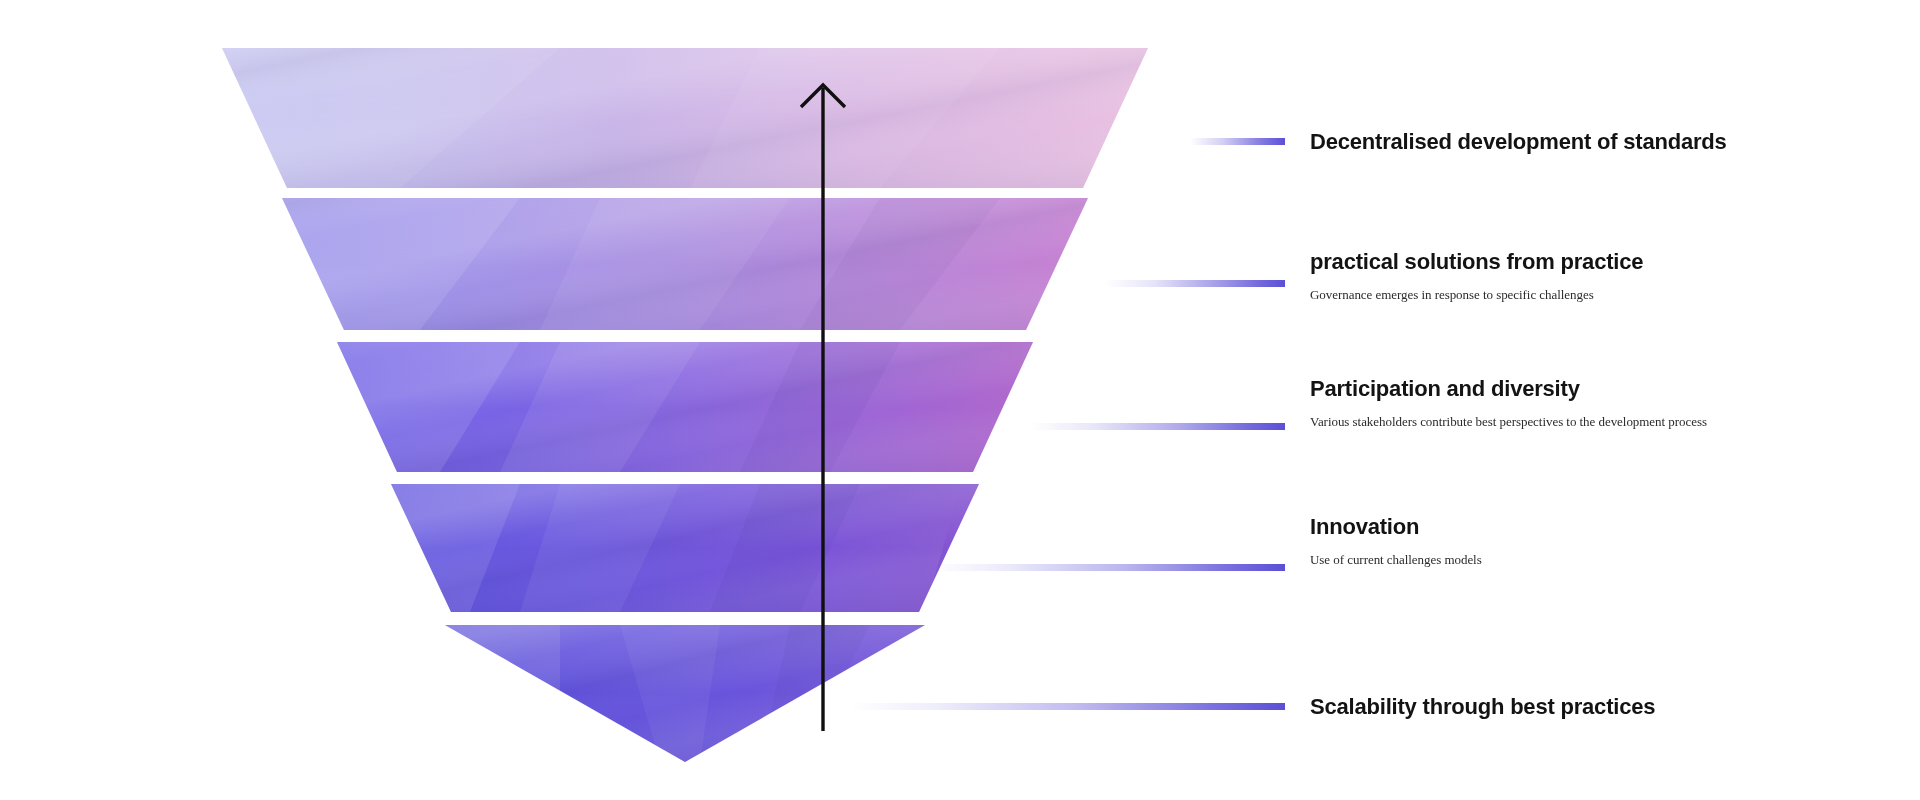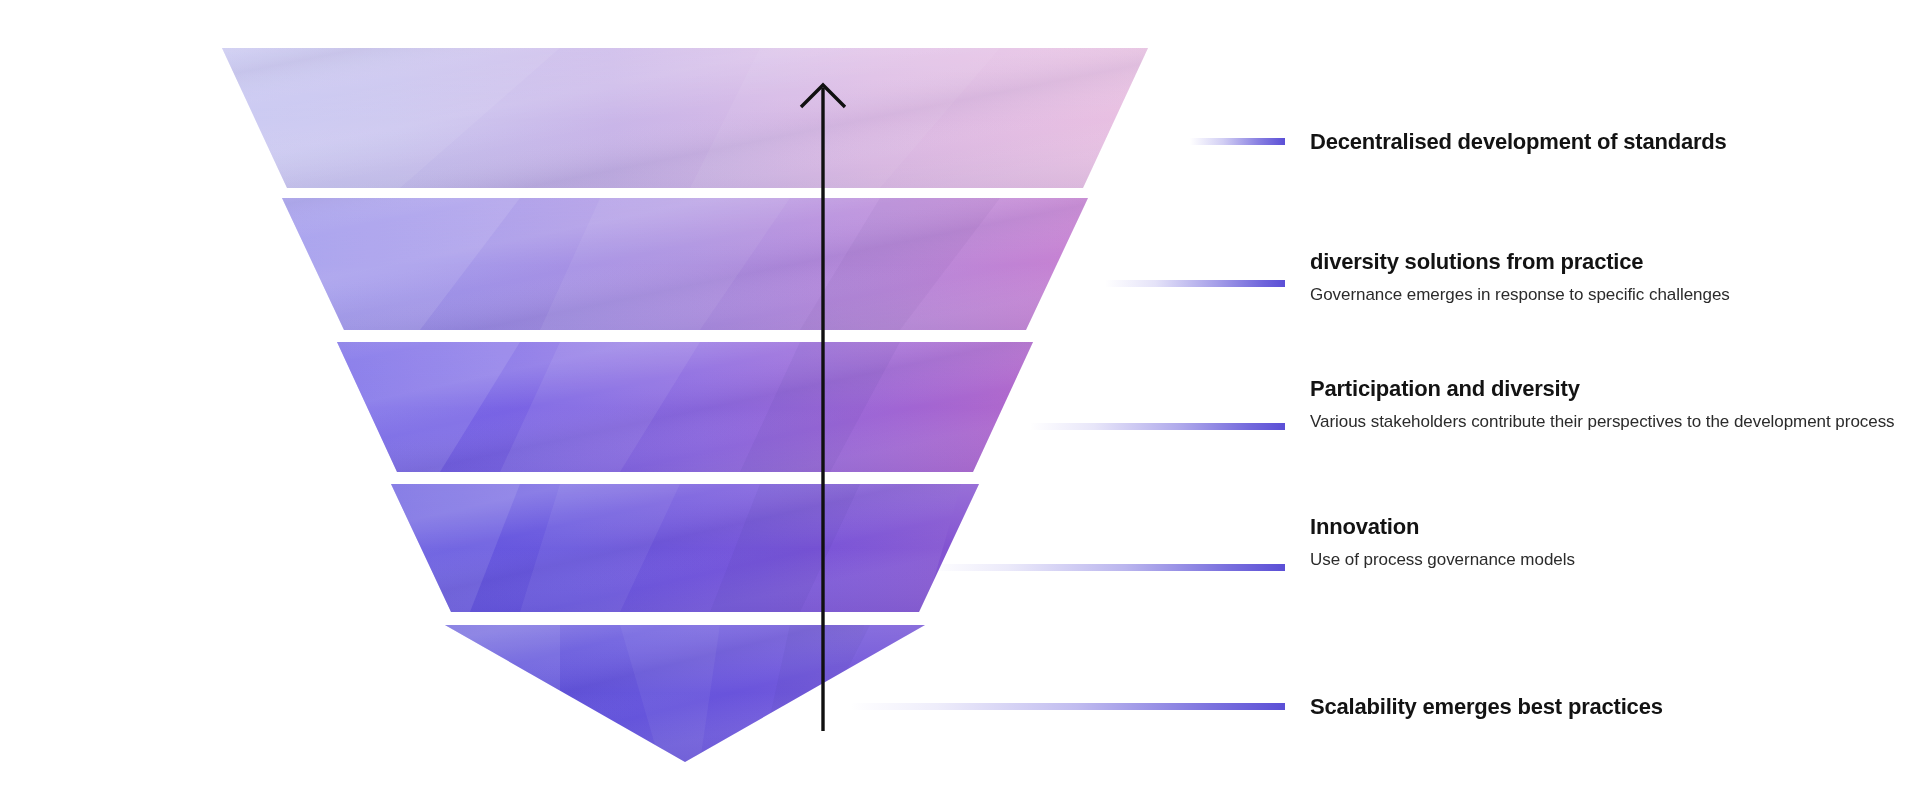--- a/index.html
+++ b/index.html
@@ -79,23 +79,23 @@
     font-weight: 700;
     font-size: 22px;
     line-height: 26px;
     letter-spacing: -0.2px;
     color: #131313;
     white-space: nowrap;
     margin: 0;
   }
 
   .label-sub {
-    font-family: Liberation Sans, sans-serif;
+    font-family: Liberation Serif, serif;
     font-weight: 400;
-    font-size: 17px;
+    font-size: 13px;
     line-height: 18px;
     letter-spacing: -0.05px;
     color: #2b2b2b;
     white-space: nowrap;
     margin: 0;
     padding-top: 11px;
   }
 </style>
 </head>
 <body>
@@ -244,45 +244,45 @@
                   background:linear-gradient(to right, rgba(91,79,214,0) 0%, rgba(91,79,214,0.28) 35%, rgba(91,79,214,0.72) 72%, #5B4FD6 100%);"></div>
       <div class="label-block" style="top:113px;">
         <p class="label-title">Decentralised development of standards</p>
       </div>
     </div>
 
     <div class="legend-item">
       <div class="connector" style="left:1105px; top:264px; width:180px;
                   background:linear-gradient(to right, rgba(91,79,214,0) 0%, rgba(91,79,214,0.16) 28%, rgba(91,79,214,0.55) 62%, rgba(91,79,214,0.88) 88%, #5B4FD6 100%);"></div>
       <div class="label-block" style="top:233px;">
-        <p class="label-title">diversity solutions from practice</p>
+        <p class="label-title">practical solutions from practice</p>
         <p class="label-sub">Governance emerges in response to specific challenges</p>
       </div>
     </div>
 
     <div class="legend-item">
       <div class="connector" style="left:1030px; top:407px; width:255px;
                   background:linear-gradient(to right, rgba(91,79,214,0) 0%, rgba(91,79,214,0.14) 25%, rgba(91,79,214,0.48) 58%, rgba(91,79,214,0.85) 86%, #5B4FD6 100%);"></div>
       <div class="label-block" style="top:360px;">
         <p class="label-title">Participation and diversity</p>
-        <p class="label-sub">Various stakeholders contribute their perspectives to the development process</p>
+        <p class="label-sub">Various stakeholders contribute best perspectives to the development process</p>
       </div>
     </div>
 
     <div class="legend-item">
       <div class="connector" style="left:930px; top:548px; width:355px;
                   background:linear-gradient(to right, rgba(91,79,214,0) 0%, rgba(91,79,214,0.12) 22%, rgba(91,79,214,0.42) 55%, rgba(91,79,214,0.82) 84%, #5B4FD6 100%);"></div>
       <div class="label-block" style="top:498px;">
         <p class="label-title">Innovation</p>
-        <p class="label-sub">Use of process governance models</p>
+        <p class="label-sub">Use of current challenges models</p>
       </div>
     </div>
 
     <div class="legend-item">
       <div class="connector" style="left:850px; top:687px; width:435px;
                   background:linear-gradient(to right, rgba(91,79,214,0) 0%, rgba(91,79,214,0.10) 20%, rgba(91,79,214,0.38) 52%, rgba(91,79,214,0.80) 83%, #5B4FD6 100%);"></div>
       <div class="label-block" style="top:678px;">
-        <p class="label-title">Scalability emerges best practices</p>
+        <p class="label-title">Scalability through best practices</p>
       </div>
     </div>
 
   </div>
 </div>
 
 </body></html>

